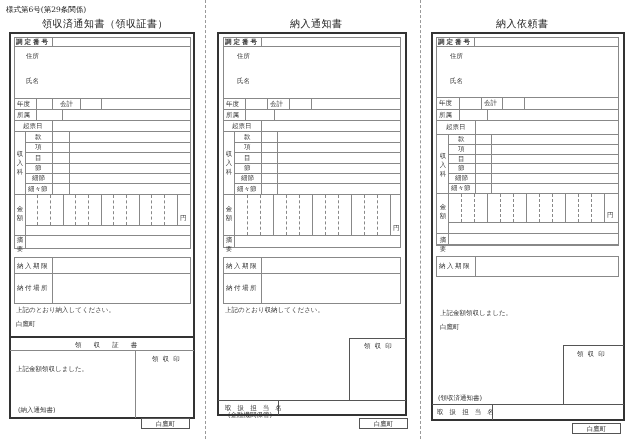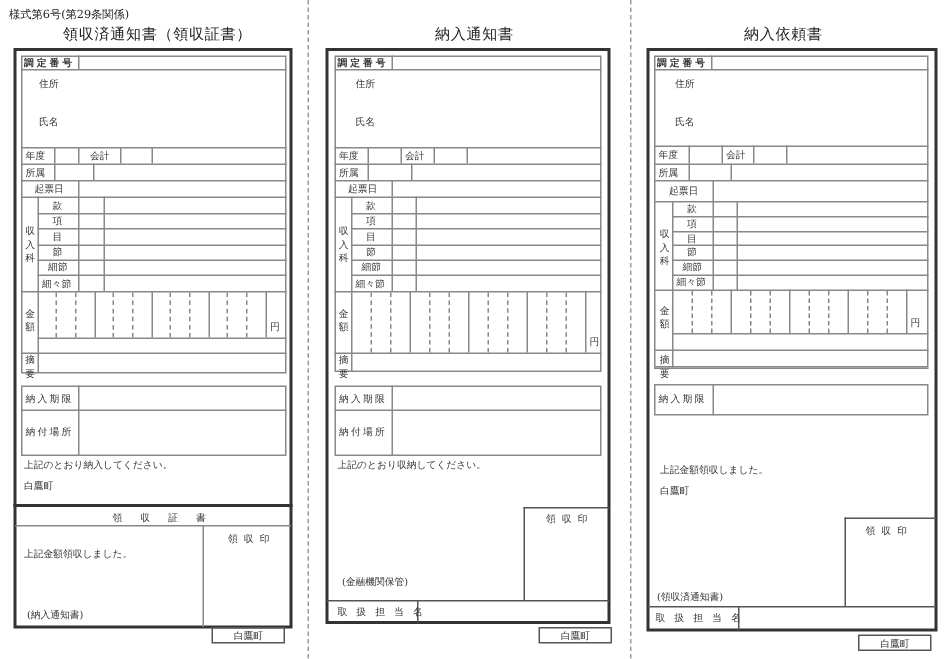--- a/index.html
+++ b/index.html
@@ -197,21 +197,21 @@
   <div class="t" style="left:226px; top:263px; letter-spacing:1.5px;">納入期限</div>
   <div class="t" style="left:226px; top:285px; letter-spacing:1.5px;">納付場所</div>
   <div class="abs" style="left:262px; top:258px; width:138px; height:14px;"></div>
   <div class="abs" style="left:262px; top:274px; width:138px; height:29px;"></div>
   <div class="t" style="left:225px; top:307px;">上記のとおり収納してください。</div>
 
   <div class="vl" style="left:349px; top:338px; height:62px; border-left-color:#555;"></div>
   <div class="hl" style="left:349px; top:338px; width:57px; border-top-color:#555;"></div>
   <div class="t" style="left:364px; top:343px; letter-spacing:1px;">領 収 印</div>
   <div class="abs" style="left:350px; top:339px; width:55px; height:60px;"></div>
-  <div class="t" style="left:228px; top:385px;">(金融機関保管)</div>
+  <div class="t" style="left:228px; top:412px;">(金融機関保管)</div>
   <div class="hl" style="left:218px; top:400px; width:188px; border-top-color:#555;"></div>
   <div class="vl" style="left:278px; top:400px; height:15px; border-left-color:#555;"></div>
   <div class="t" style="left:225px; top:405px; letter-spacing:2px;">取 扱 担 当 名</div>
   <div class="abs" style="left:279px; top:401px; width:126px; height:13px;"></div>
   <div class="stamp-box" style="left:359px; top:418px; width:49px; height:11px;">白鷹町</div>
 </div>
 
 <div>
   <div class="title" style="left:496px; top:19px;">納入依頼書</div>
   <div class="outer" style="left:431px; top:32px; width:194px; height:389px;"></div>

